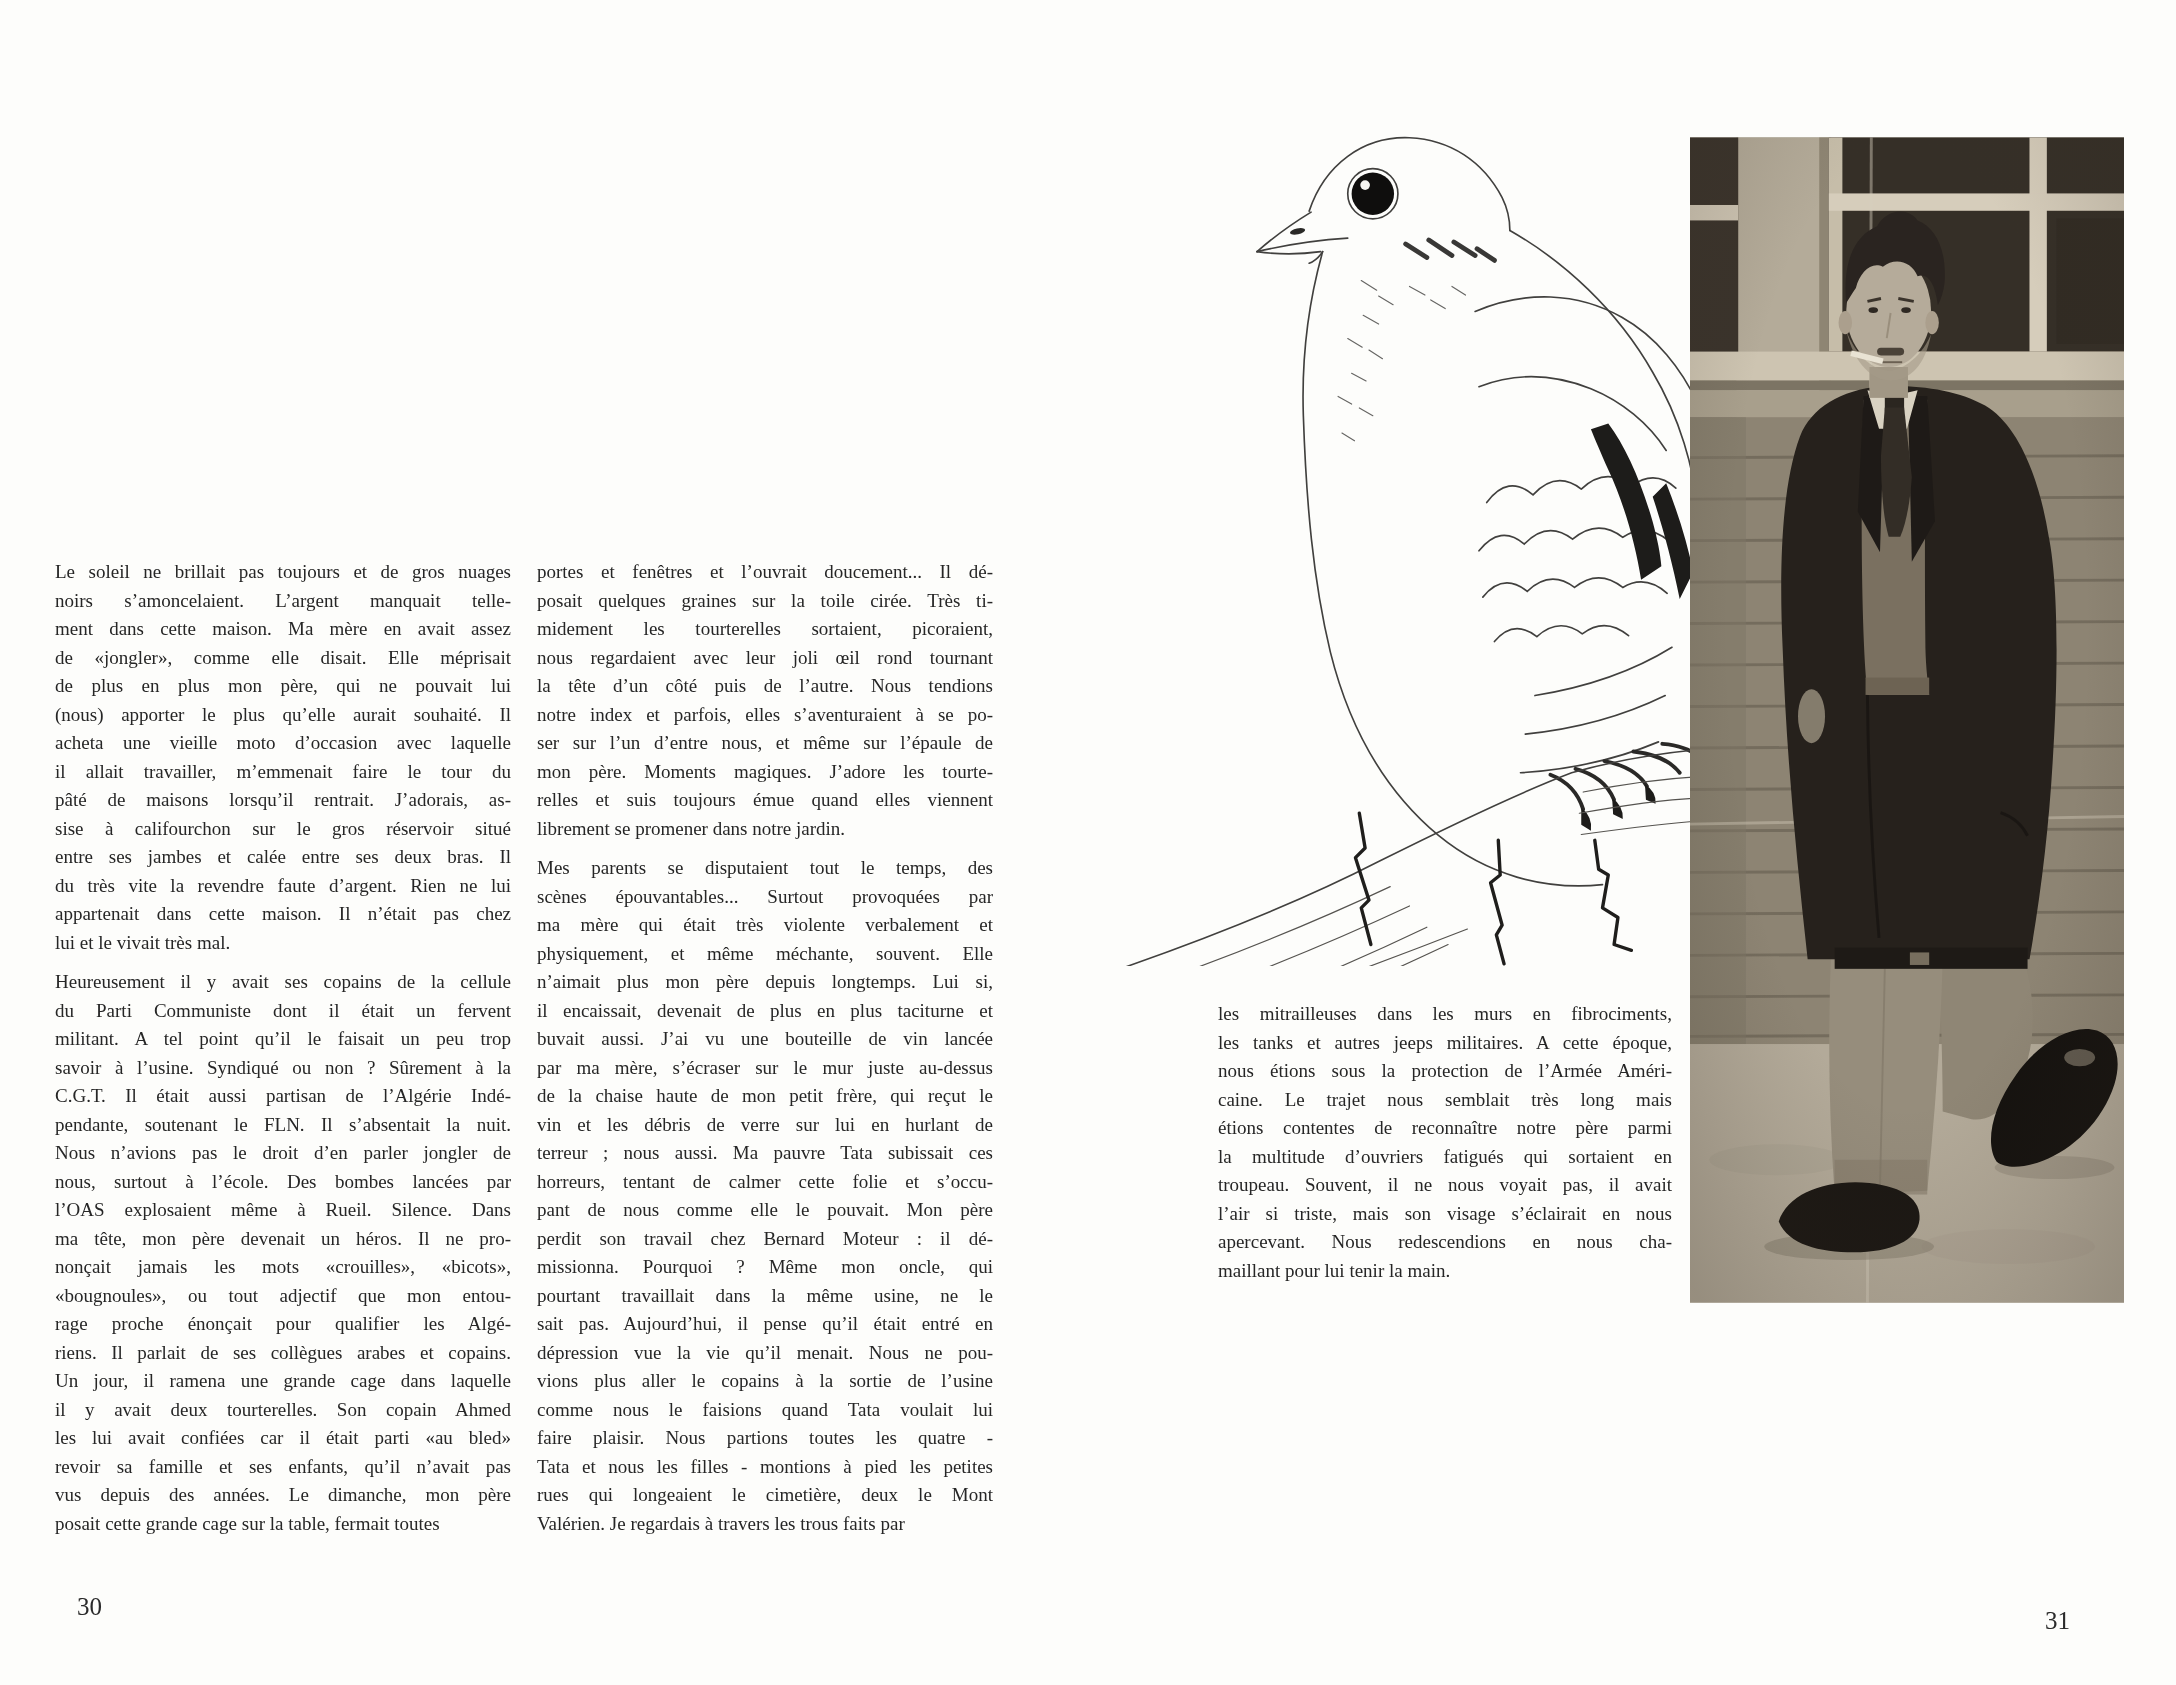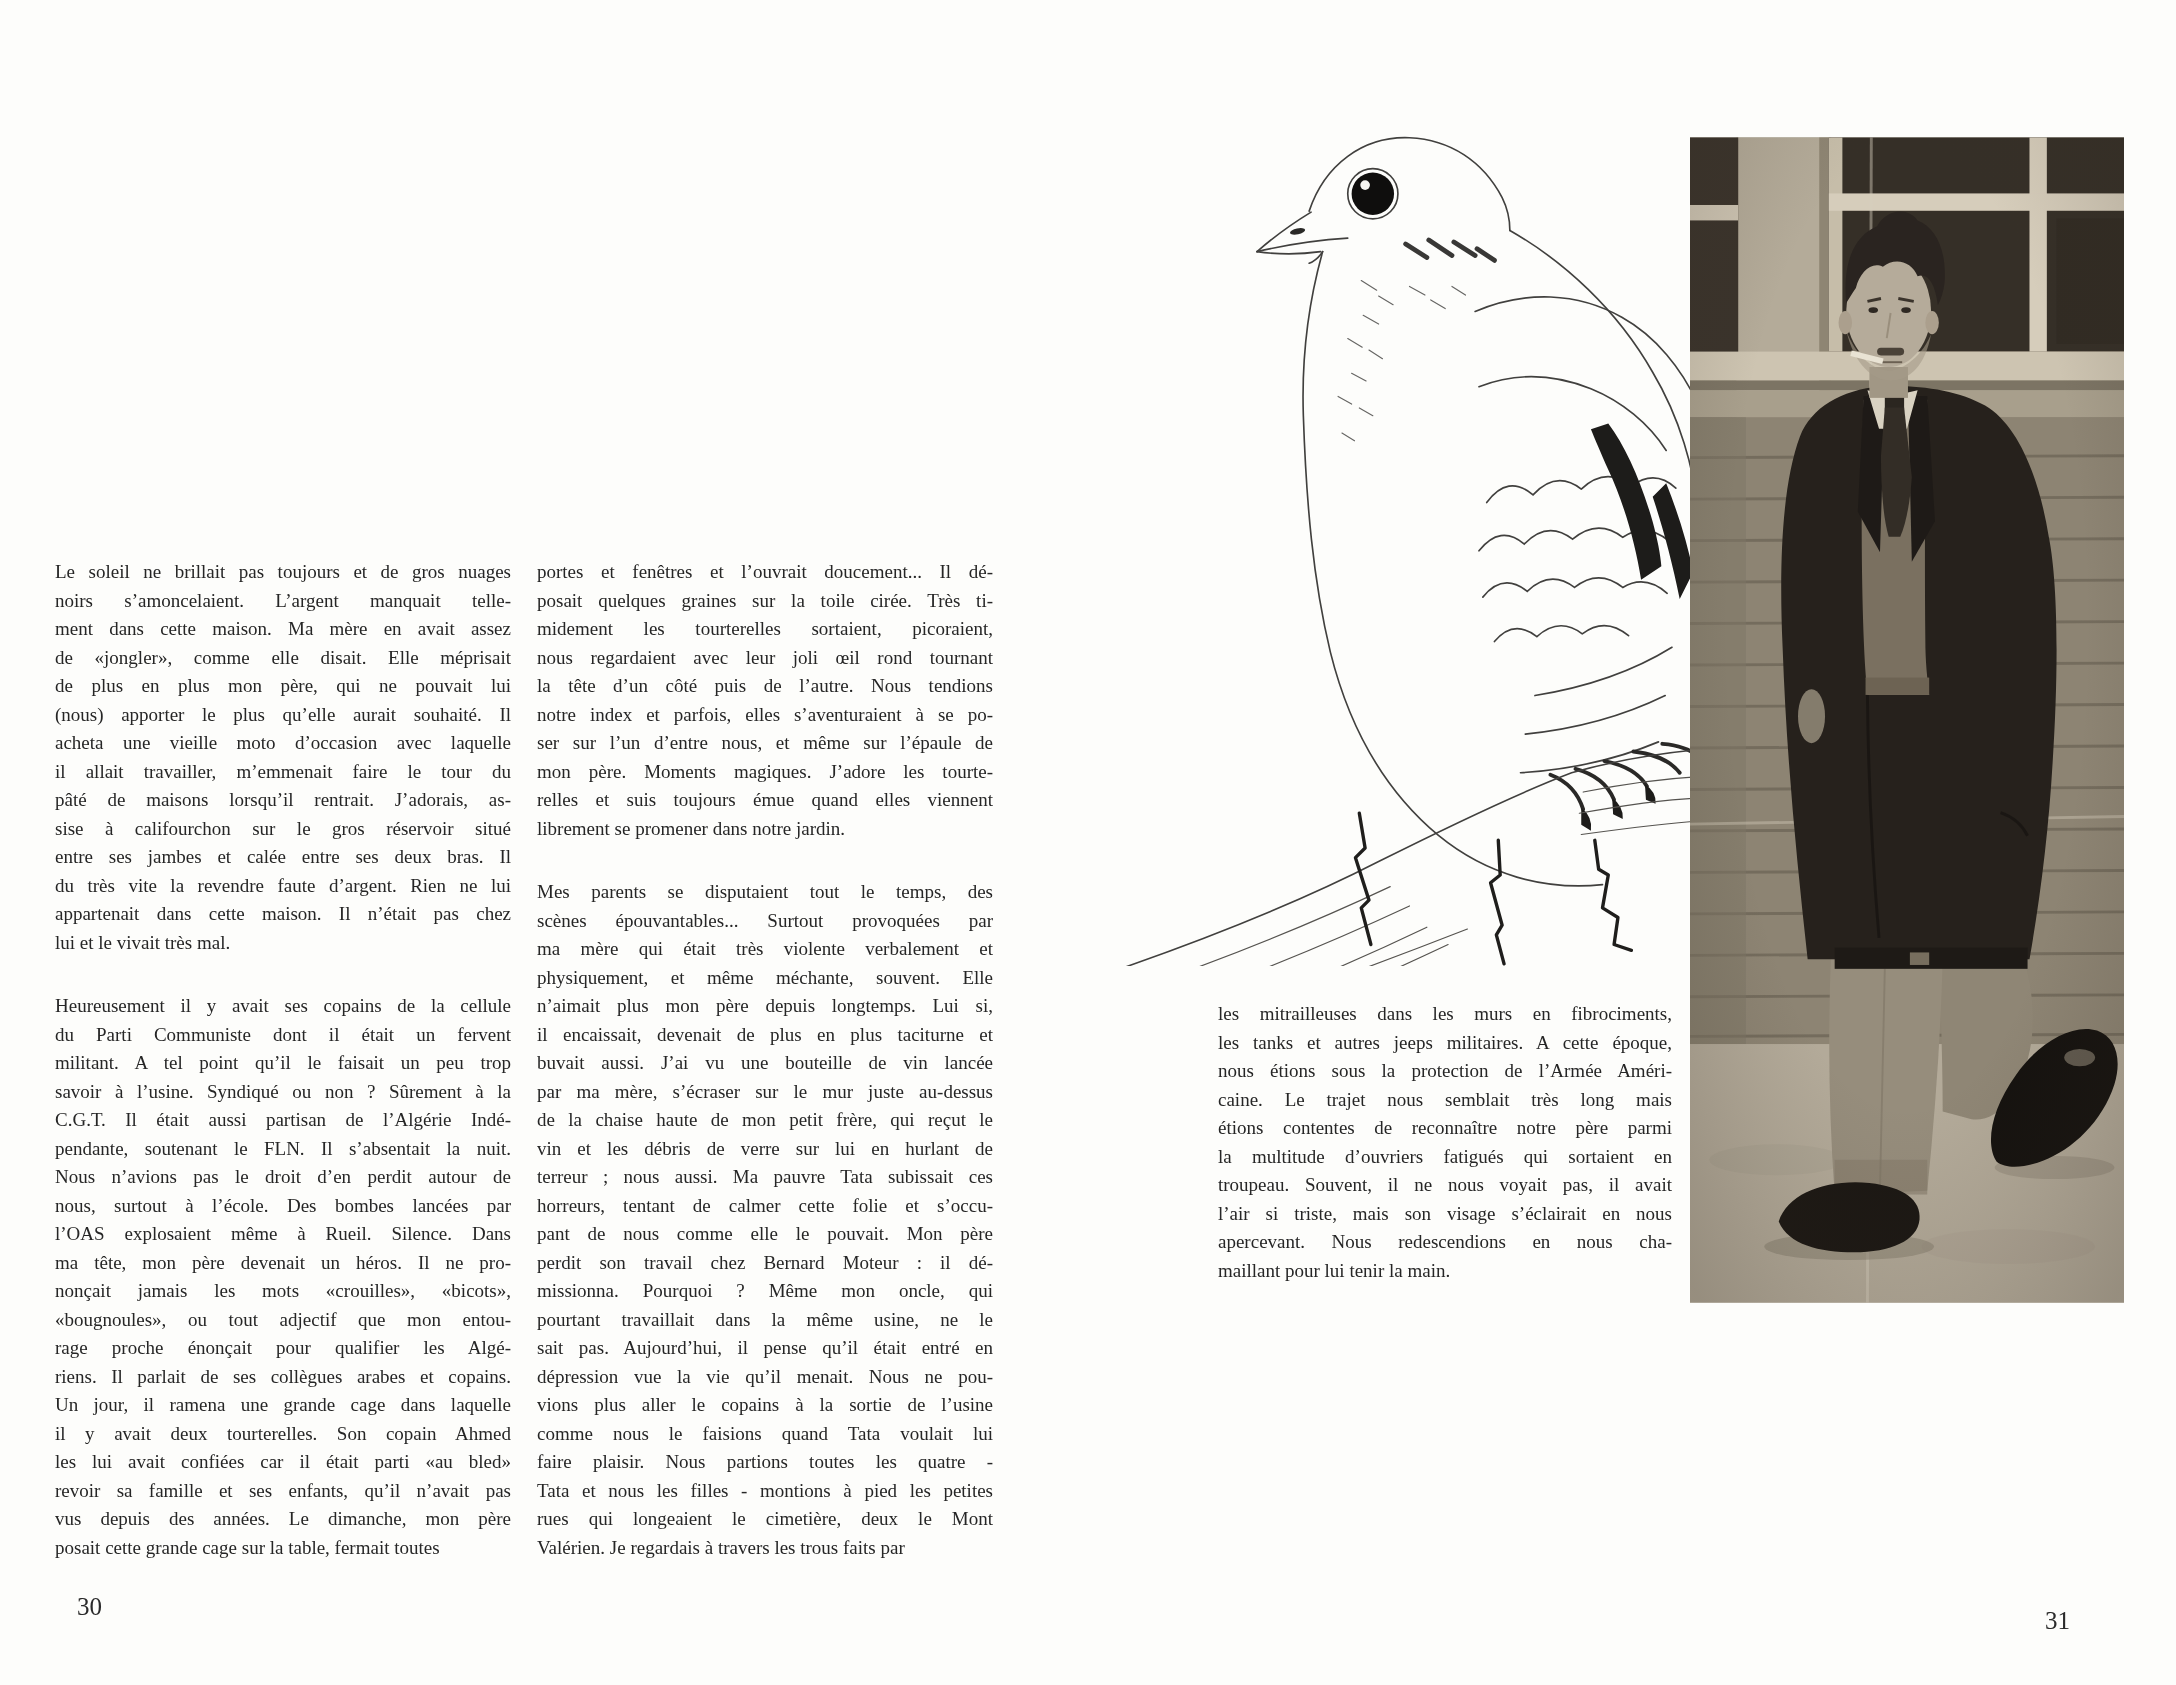--- a/index.html
+++ b/index.html
@@ -17,21 +17,21 @@
     color:#1b1b1d;font-weight:400;
   }
   
   .col{
     position:absolute;width:456px;
     font-size:19px;line-height:28.5px;color:#262626;
   }
   .col-1{left:55px;top:558px;}
   .col-2{left:537px;top:558px;}
   .col-3{left:1218px;top:1000px;width:454px;}
-  .para.gap{margin-top:35px;}
+  .para.gap{margin-top:11px;}
   .line{text-align:justify;text-align-last:justify;white-space:normal;}
   .line.last{text-align-last:left;}
   
   .pagenum{position:absolute;font-size:25px;color:#2a2a2a;}
   .pagenum-left{left:77px;top:1593px;}
   .pagenum-right{left:2045px;top:1607px;}
   
   .dove-wrap{position:absolute;left:1120px;top:97px;width:579px;height:869px;}
   .photo-wrap{position:absolute;left:1690px;top:137px;width:434px;height:1166px;}
   svg{display:block;width:100%;height:100%;}
@@ -62,21 +62,21 @@
           <div class="line">appartenait dans cette maison. Il n’était pas chez</div>
           <div class="line last">lui et le vivait très mal.</div>
         </div>
         <div class="para gap">
           <div class="line">Heureusement il y avait ses copains de la cellule</div>
           <div class="line">du Parti Communiste dont il était un fervent</div>
           <div class="line">militant. A tel point qu’il le faisait un peu trop</div>
           <div class="line">savoir à l’usine. Syndiqué ou non ? Sûrement à la</div>
           <div class="line">C.G.T. Il était aussi partisan de l’Algérie Indé-</div>
           <div class="line">pendante, soutenant le FLN. Il s’absentait la nuit.</div>
-          <div class="line">Nous n’avions pas le droit d’en perdit autour de</div>
+          <div class="line">Nous n’avions pas le droit d’en parler jongler de</div>
           <div class="line">nous, surtout à l’école. Des bombes lancées par</div>
           <div class="line">l’OAS explosaient même à Rueil. Silence. Dans</div>
           <div class="line">ma tête, mon père devenait un héros. Il ne pro-</div>
           <div class="line">nonçait jamais les mots «crouilles», «bicots»,</div>
           <div class="line">«bougnoules», ou tout adjectif que mon entou-</div>
           <div class="line">rage proche énonçait pour qualifier les Algé-</div>
           <div class="line">riens. Il parlait de ses collègues arabes et copains.</div>
           <div class="line">Un jour, il ramena une grande cage dans laquelle</div>
           <div class="line">il y avait deux tourterelles. Son copain Ahmed</div>
           <div class="line">les lui avait confiées car il était parti «au bled»</div>

